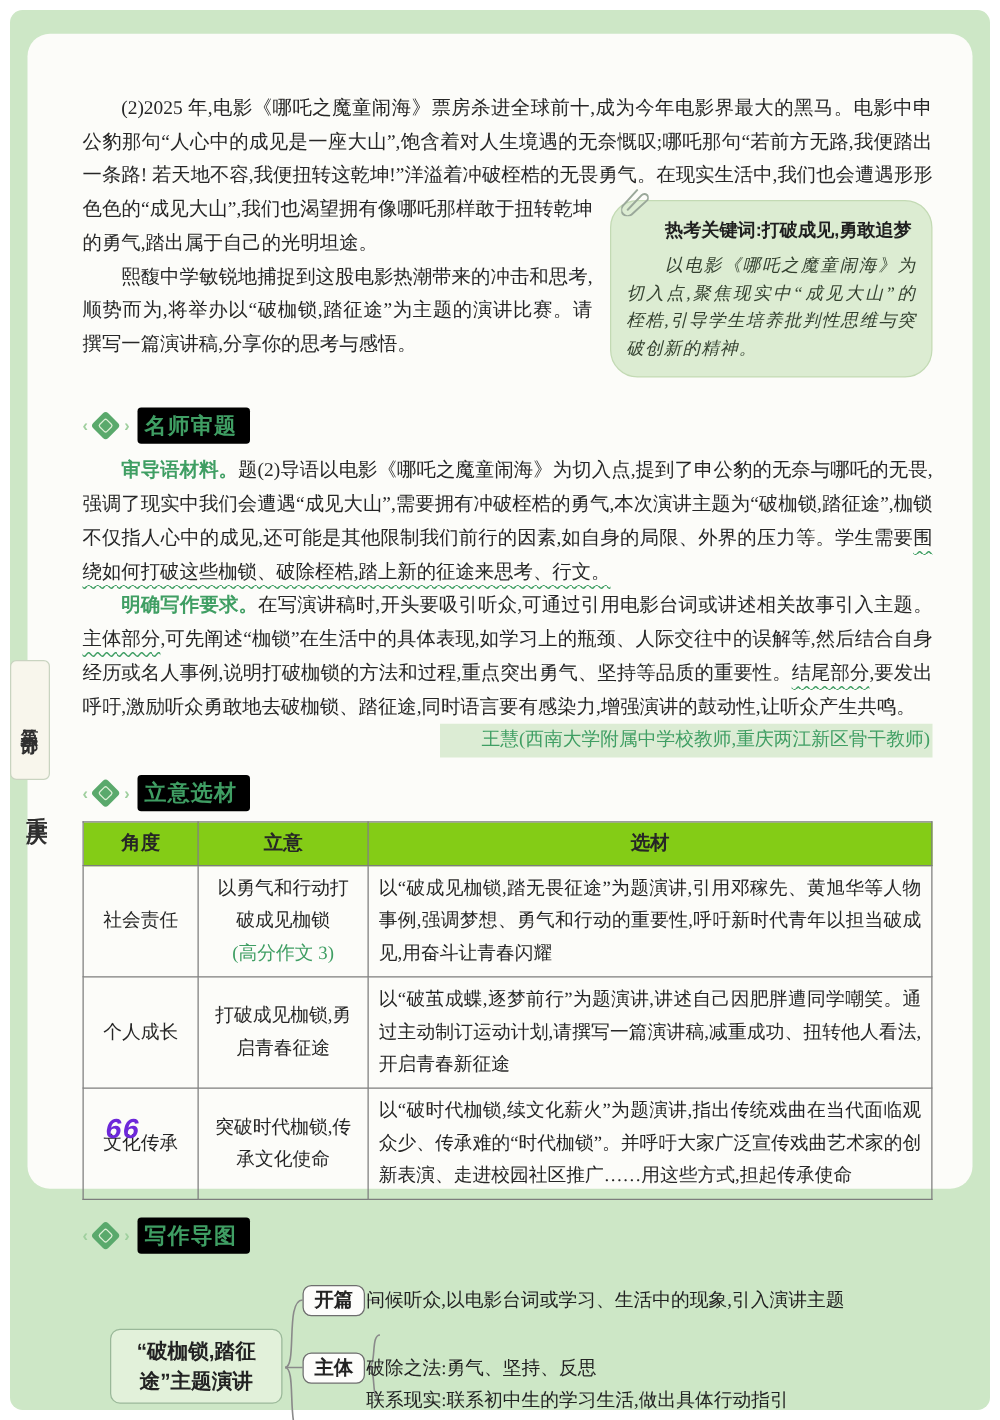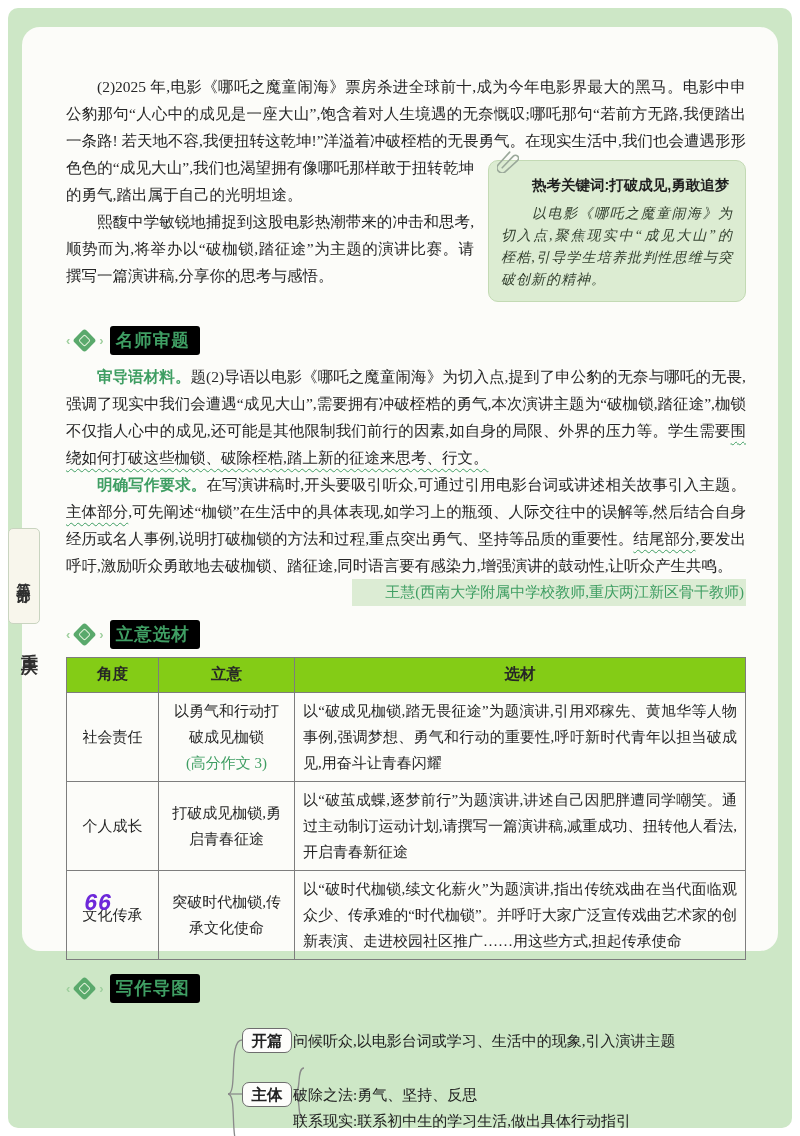--- a/index.html
+++ b/index.html
@@ -17,21 +17,21 @@
               display:flex; align-items:center; justify-content:center; z-index:5; }
   .side-tab span { writing-mode:vertical-rl; font-family:"Liberation Sans",sans-serif;
               font-weight:bold; font-size:14px; letter-spacing:2px; color:#2f2f2f; }
   .side-region { position:absolute; left:18px; top:640px; z-index:5;
               writing-mode:vertical-rl; font-family:"Liberation Sans",sans-serif;
               font-weight:bold; font-size:17px; letter-spacing:4px; color:#2f2f2f; }
 
   
   .para { font-size:15.5px; line-height:27px; text-align:justify; text-indent:2em; }
   .kw-box { float:right; clear:right; width:258px; margin:6px 0 10px 14px;
-            background:#dcecd2; border:1px solid #c3dab4; border-radius:10px;
+            background:#dcecd2; border:1px solid #c3dab4; border-radius:22px;
             padding:10px 12px 10px 12px; position:relative; }
   .kw-title { font-family:"Liberation Sans",sans-serif; font-weight:bold;
               font-size:14.5px; color:#1f1f1f; line-height:20px; text-indent:0; }
   .kw-body { font-size:14px; font-style:italic; color:#33402f; line-height:22px;
              margin-top:5px; letter-spacing:1px; }
   .clip { position:absolute; left:8px; top:-12px; }
 
   
   .sec-head { display:flex; align-items:center; gap:6px; margin:14px 0 8px 0; }
   .diamond { width:17px; height:17px; background:#5aa96c; transform:rotate(45deg);
@@ -164,20 +164,21 @@
           <path d="M162,75 C172,75 162,21 176,21"></path>
           <path d="M162,75 L176,75"></path>
           <path d="M162,75 C172,75 162,129 176,129"></path>
           <path d="M228,21 L238,21"></path>
           <path d="M228,75 C236,75 230,49 238,49"></path>
           <path d="M228,75 L238,75"></path>
           <path d="M228,75 C236,75 230,101 238,101"></path>
           <path d="M228,129 L238,129"></path>
         </g>
       </svg>
+      <div class="mm-root">“破枷锁,踏征途”主题演讲</div>
       <div class="mm-node" style="top:9px">开篇</div>
       <div class="mm-node" style="top:63px">主体</div>
 
       <div class="mm-leaf" style="top:13px">问候听众,以电影台词或学习、生活中的现象,引入演讲主题</div>
       <div class="mm-leaf" style="top:67px">破除之法:勇气、坚持、反思</div>
       <div class="mm-leaf" style="top:93px">联系现实:联系初中生的学习生活,做出具体行动指引</div>
 
     </div>
 
     <div class="pagenum">66</div>

